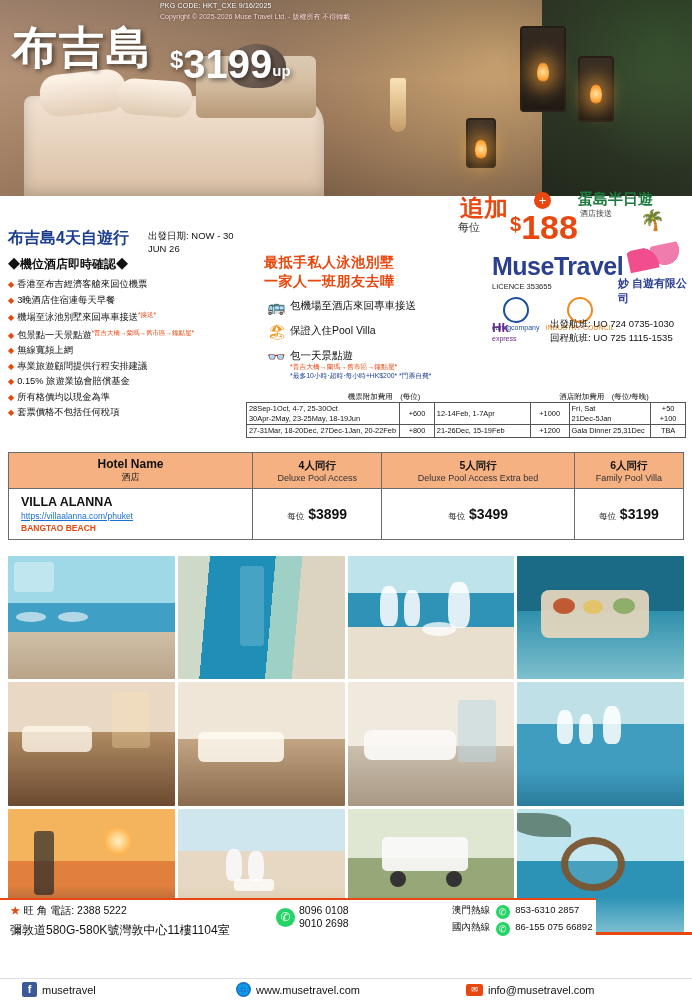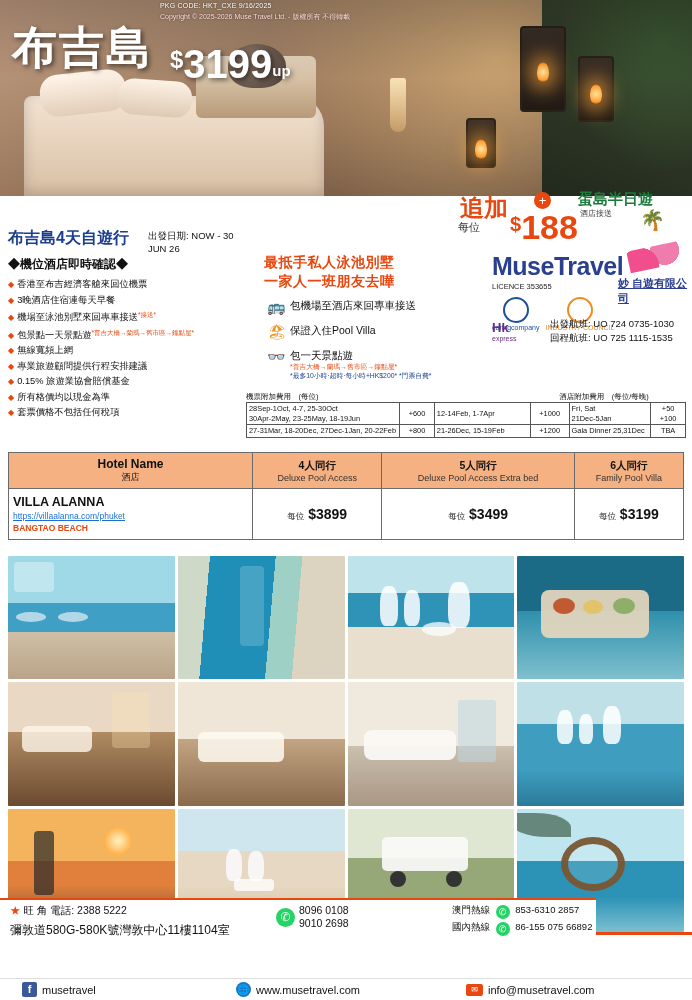--- a/index.html
+++ b/index.html
@@ -141,42 +141,42 @@
   .brand { position: absolute; left: 492px; top: 252px; width: 196px; }
   .brand .logo { font-size: 25px; font-weight: bold; color: #2b3f8f; letter-spacing: -.5px; }
   .brand .logo .t2 { color: #2b3f8f; }
   .brand .swoosh {
     position: absolute; right: 6px; top: -6px; width: 54px; height: 22px;
     background: radial-gradient(circle at 20% 80%, #f04e8c 0 40%, rgba(255,255,255,0) 41%),
                 radial-gradient(circle at 70% 30%, #f07cae 0 35%, rgba(255,255,255,0) 36%);
     transform: rotate(-12deg);
   }
   .brand .cn {
-    position: absolute; left: 126px; top: 24px; font-size: 11px; color: #2b3f8f; font-weight: bold; text-decoration: underline;
+    position: absolute; left: 126px; top: 24px; font-size: 11px; color: #2b3f8f; font-weight: bold;
   }
   .brand .lic { font-size: 7.5px; color: #222; margin-top: 1px; }
   .badges { margin-top: 6px; display: flex; gap: 6px; align-items: center; }
   .badge-c { font-size: 7px; color: #1c4f9c; text-align: center; }
   .badge-c .ring {
     width: 26px; height: 26px; border-radius: 50%; border: 2px solid #1c4f9c; margin: 0 auto 1px;
   }
   .badge-o .ring { border-color: #ef8b1f; }
   .badge-o { color: #ef8b1f; }
   .hkexp {
     position: absolute; left: 0; top: 70px; font-size: 13px; font-weight: bold; color: #6b2a86;
     line-height: 11px;
   }
   .hkexp small { display: block; font-size: 7px; font-weight: normal; color: #6b2a86; }
   .tel1 { position: absolute; left: 58px; top: 66px; font-size: 9.5px; color: #111; }
   .tel2 { position: absolute; left: 58px; top: 80px; font-size: 9.5px; color: #111; }
 
   
   .sur { position: absolute; left: 246px; top: 392px; width: 440px; }
   .sur-hdr { display: flex; font-size: 7.5px; color: #111; }
-  .sur-hdr .h1 { width: 276px; text-align: left; }
+  .sur-hdr .h1 { width: 276px; text-align: center; }
   .sur-hdr .h2 { width: 164px; text-align: center; }
   table.sur-t { border-collapse: collapse; width: 440px; }
   table.sur-t td {
     border: 1px solid #555; font-size: 7.4px; color: #111; padding: 1px 2px;
     line-height: 9.5px; height: 13px;
   }
   td.d1 { width: 150px; }
   td.p1 { width: 34px; text-align: center; }
   td.d2 { width: 94px; }
   td.p2 { width: 38px; text-align: center; }
@@ -186,21 +186,21 @@
 
   
   .hot { position: absolute; left: 8px; top: 452px; width: 676px; }
   table.hot-t { border-collapse: collapse; width: 676px; }
   table.hot-t th, table.hot-t td { border: 1px solid #6b6b6b; }
   table.hot-t thead th { background: #f6b183; padding: 4px 2px; }
   .th-name { font-size: 12px; color: #111; font-weight: bold; }
   .th-name small { display: block; font-size: 9px; font-weight: normal; }
   .th-occ { font-size: 10.5px; color: #111; font-weight: bold; }
   .th-occ small { display: block; font-size: 9px; font-weight: normal; color: #333; }
-  td.hotel-cell { padding: 6px 4px; vertical-align: middle; width: 244px; }
+  td.hotel-cell { padding: 6px 12px; vertical-align: middle; width: 244px; }
   .hotel-name { font-size: 12.5px; font-weight: bold; color: #111; }
   .hotel-url { font-size: 8.5px; color: #1a6fd4; text-decoration: underline; margin-top: 2px; }
   .hotel-loc { font-size: 8.5px; color: #e8480f; margin-top: 2px; font-weight: bold; }
   td.price-cell { text-align: center; font-size: 14px; font-weight: bold; color: #111; }
   td.price-cell .per { font-size: 8.5px; font-weight: normal; }
 
   
   .grid {
     position: absolute; left: 8px; top: 556px; width: 676px; height: 376px;
     display: grid; grid-template-columns: repeat(4, 1fr); grid-template-rows: repeat(3, 1fr);

